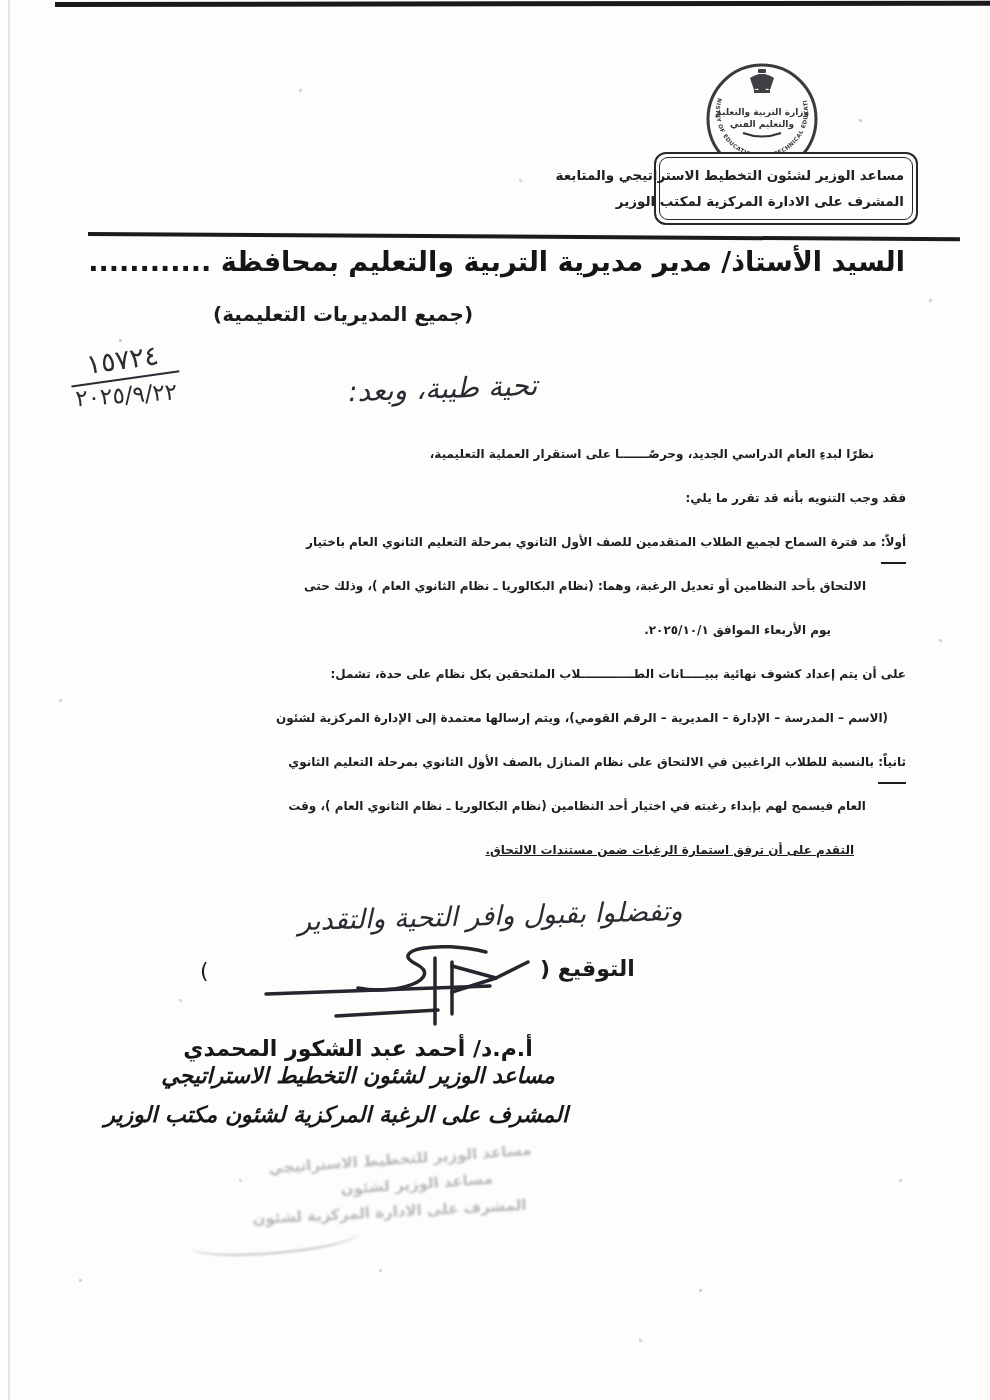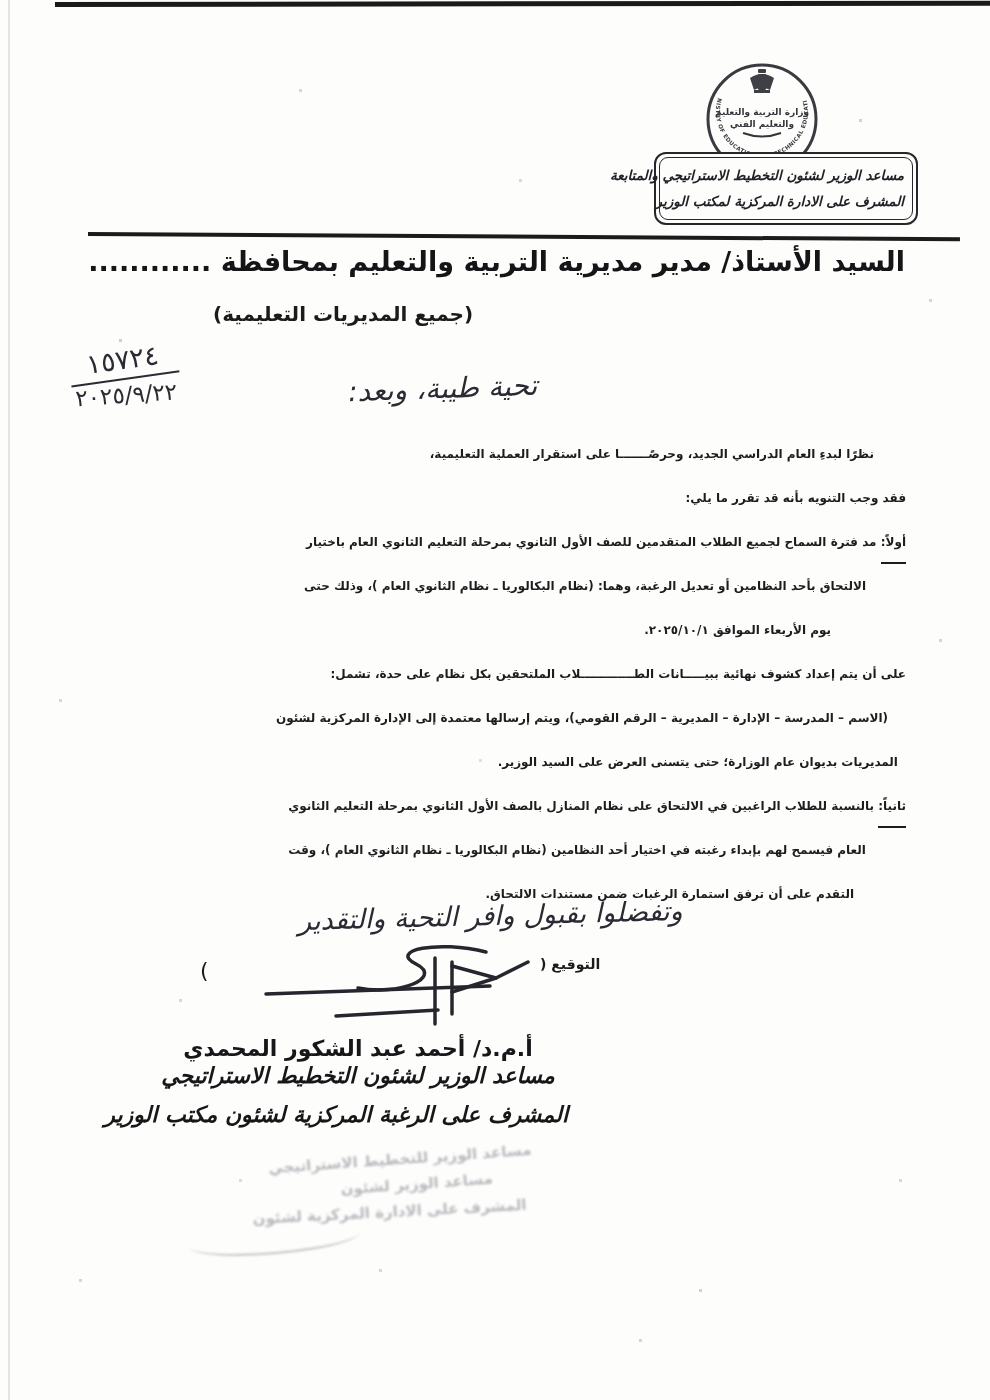--- a/index.html
+++ b/index.html
@@ -15,21 +15,21 @@
   .speckles{position:absolute; top:0; left:0; width:1px; height:1px; background:transparent;
     box-shadow:120px 340px 0 1px #cfcfd2, 300px 90px 0 1px #d6d6d9, 520px 180px 0 1px #d9d9dc,
       860px 120px 0 1px #d2d2d5, 930px 300px 0 1px #d6d6d9, 60px 700px 0 1px #d9d9dc,
       940px 640px 0 1px #d6d6d9, 180px 1000px 0 1px #d9d9dc, 700px 1290px 0 1px #d2d2d5,
       380px 1270px 0 1px #d9d9dc, 80px 1280px 0 1px #d6d6d9, 900px 1180px 0 1px #d9d9dc,
       640px 1340px 0 1px #d6d6d9, 240px 1180px 0 1px #dcdcdf, 480px 760px 0 1px #e0e0e3;}
   
   .seal{position:absolute; left:703px; top:60px; width:118px; height:118px;}
   
   .stampbox{position:absolute; left:654px; top:152px; width:254px;
-    border:2.5px solid #26262b; border-radius:12px; padding:3px; background:#fdfdfc;font-style:italic;}
+    border:2.5px solid #26262b; border-radius:12px; padding:3px; background:#fdfdfc;}
   .stampbox-inner{border:1.5px solid #26262b; border-radius:9px; padding:9px 8px 10px;}
   .stampbox-line{font-size:13.5px; font-weight:700; text-align:center; direction:rtl;
     white-space:nowrap; color:#202026;}
   .stampbox-line.first{margin-bottom:10px;}
   
   .rule{position:absolute; top:232px; left:88px; width:872px; height:4px;
     background:#1c1c1c; transform:rotate(0.35deg); transform-origin:left top;}
   
   .headline{position:absolute; top:246px; right:85px; font-size:27px; font-weight:700;
     direction:rtl; white-space:nowrap; color:#151518;}
@@ -46,23 +46,23 @@
     transform:rotate(-2deg); direction:rtl; color:#2a2a33; white-space:nowrap;}
   .closing{position:absolute; left:298px; top:900px; font-size:27px; font-style:italic;
     transform:rotate(-1.5deg); direction:rtl; color:#2a2a33; white-space:nowrap;}
   
   .body{position:absolute; top:432px; right:84px; left:95px;}
   .bline{height:44px; line-height:44px; font-size:12px; font-weight:700;
     white-space:nowrap; direction:rtl; text-align:right; color:#1d1d20;}
   .ulabel{border-bottom:2.5px solid currentColor; padding-bottom:13px;}
   .i1{padding-right:32px;} .i2{padding-right:40px;} .i3{padding-right:75px;}
   .i4{padding-right:18px;} .i5{padding-right:8px;}  .i6{padding-right:40px;}
-  .i7{padding-right:52px;}
+  .i7{padding-right:52px;text-decoration:underline;}
   
-  .sig-label{position:absolute; left:540px; top:956px; font-size:14px; font-weight:700;
+  .sig-label{position:absolute; left:540px; top:956px; font-size:22px; font-weight:700;
     direction:rtl; white-space:nowrap;}
   .sig-paren{position:absolute; left:200px; top:958px; font-size:22px; direction:rtl;}
   .sig-svg{position:absolute; left:238px; top:942px;}
   
   .signatory{position:absolute; left:148px; top:1036px; width:420px; text-align:center;
     direction:rtl; color:#17171a;}
   .signatory .name{font-size:22px; font-weight:700; margin-bottom:2px; white-space:nowrap;}
   .signatory .title{font-size:22px; font-weight:700; margin-bottom:14px; white-space:nowrap;font-style:italic;}
   
   .faint{position:absolute; left:232px; top:1150px; width:340px; transform:rotate(-4deg);
@@ -128,21 +128,20 @@
   <div class="body">
     <div class="bline i1">نظرًا لبدءِ العام الدراسي الجديد، وحرصًـــــــا على استقرار العملية التعليمية،</div>
     <div class="bline">فقد وجب التنويه بأنه قد تقرر ما يلي:</div>
 
     <div class="bline"><span class="ulabel">أولاً:</span><span> مد فترة السماح لجميع الطلاب المتقدمين للصف الأول الثانوي بمرحلة التعليم الثانوي العام باختيار</span></div>
     <div class="bline i2">الالتحاق بأحد النظامين أو تعديل الرغبة، وهما: (نظام البكالوريا ـ نظام الثانوي العام )، وذلك حتى</div>
     <div class="bline i3">يوم الأربعاء الموافق ٢٠٢٥/١٠/١.</div>
 
     <div class="bline">على أن يتم إعداد كشوف نهائية ببيـــــانات الطـــــــــــــلاب الملتحقين بكل نظام على حدة، تشمل:</div>
     <div class="bline i4">(الاسم – المدرسة – الإدارة – المديرية – الرقم القومي)، ويتم إرسالها معتمدة إلى الإدارة المركزية لشئون</div>
-    <div class="bline i5">المديريات بديوان عام الوزارة؛ حتى يتسنى العرض على السيد الوزير.</div>
 
     <div class="bline"><span class="ulabel">ثانياً:</span><span> بالنسبة للطلاب الراغبين في الالتحاق على نظام المنازل بالصف الأول الثانوي بمرحلة التعليم الثانوي</span></div>
     <div class="bline i6">العام فيسمح  لهم بإبداء رغبته في اختيار أحد النظامين (نظام البكالوريا ـ نظام الثانوي العام )، وقت</div>
     <div class="bline i7">التقدم على أن ترفق استمارة الرغبات ضمن مستندات الالتحاق.</div>
   </div>
 
   <div class="closing">وتفضلوا بقبول وافر التحية والتقدير</div>
 
   <div class="sig-label">التوقيع (</div>
   <div class="sig-paren">)</div>

